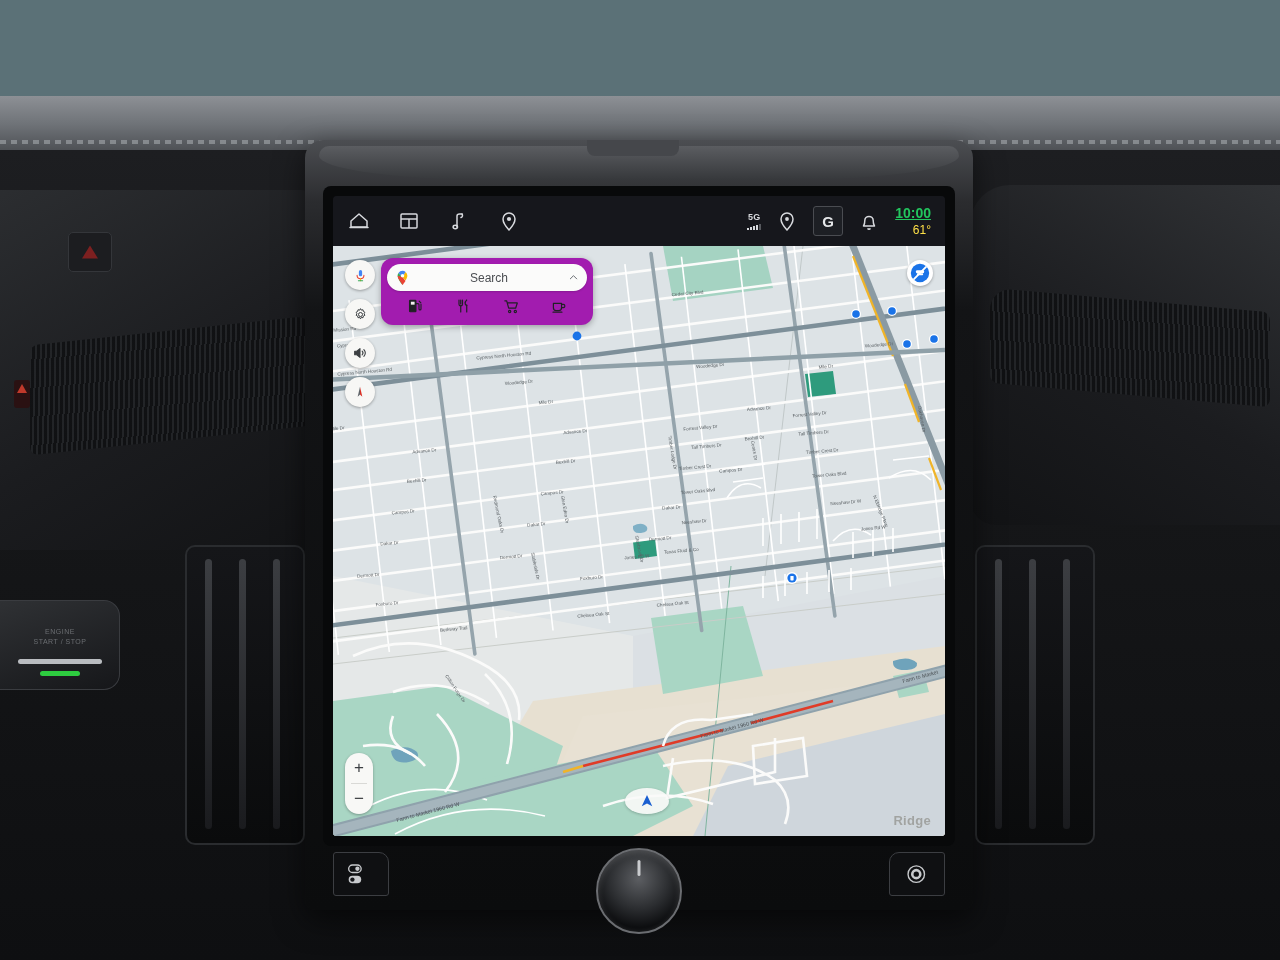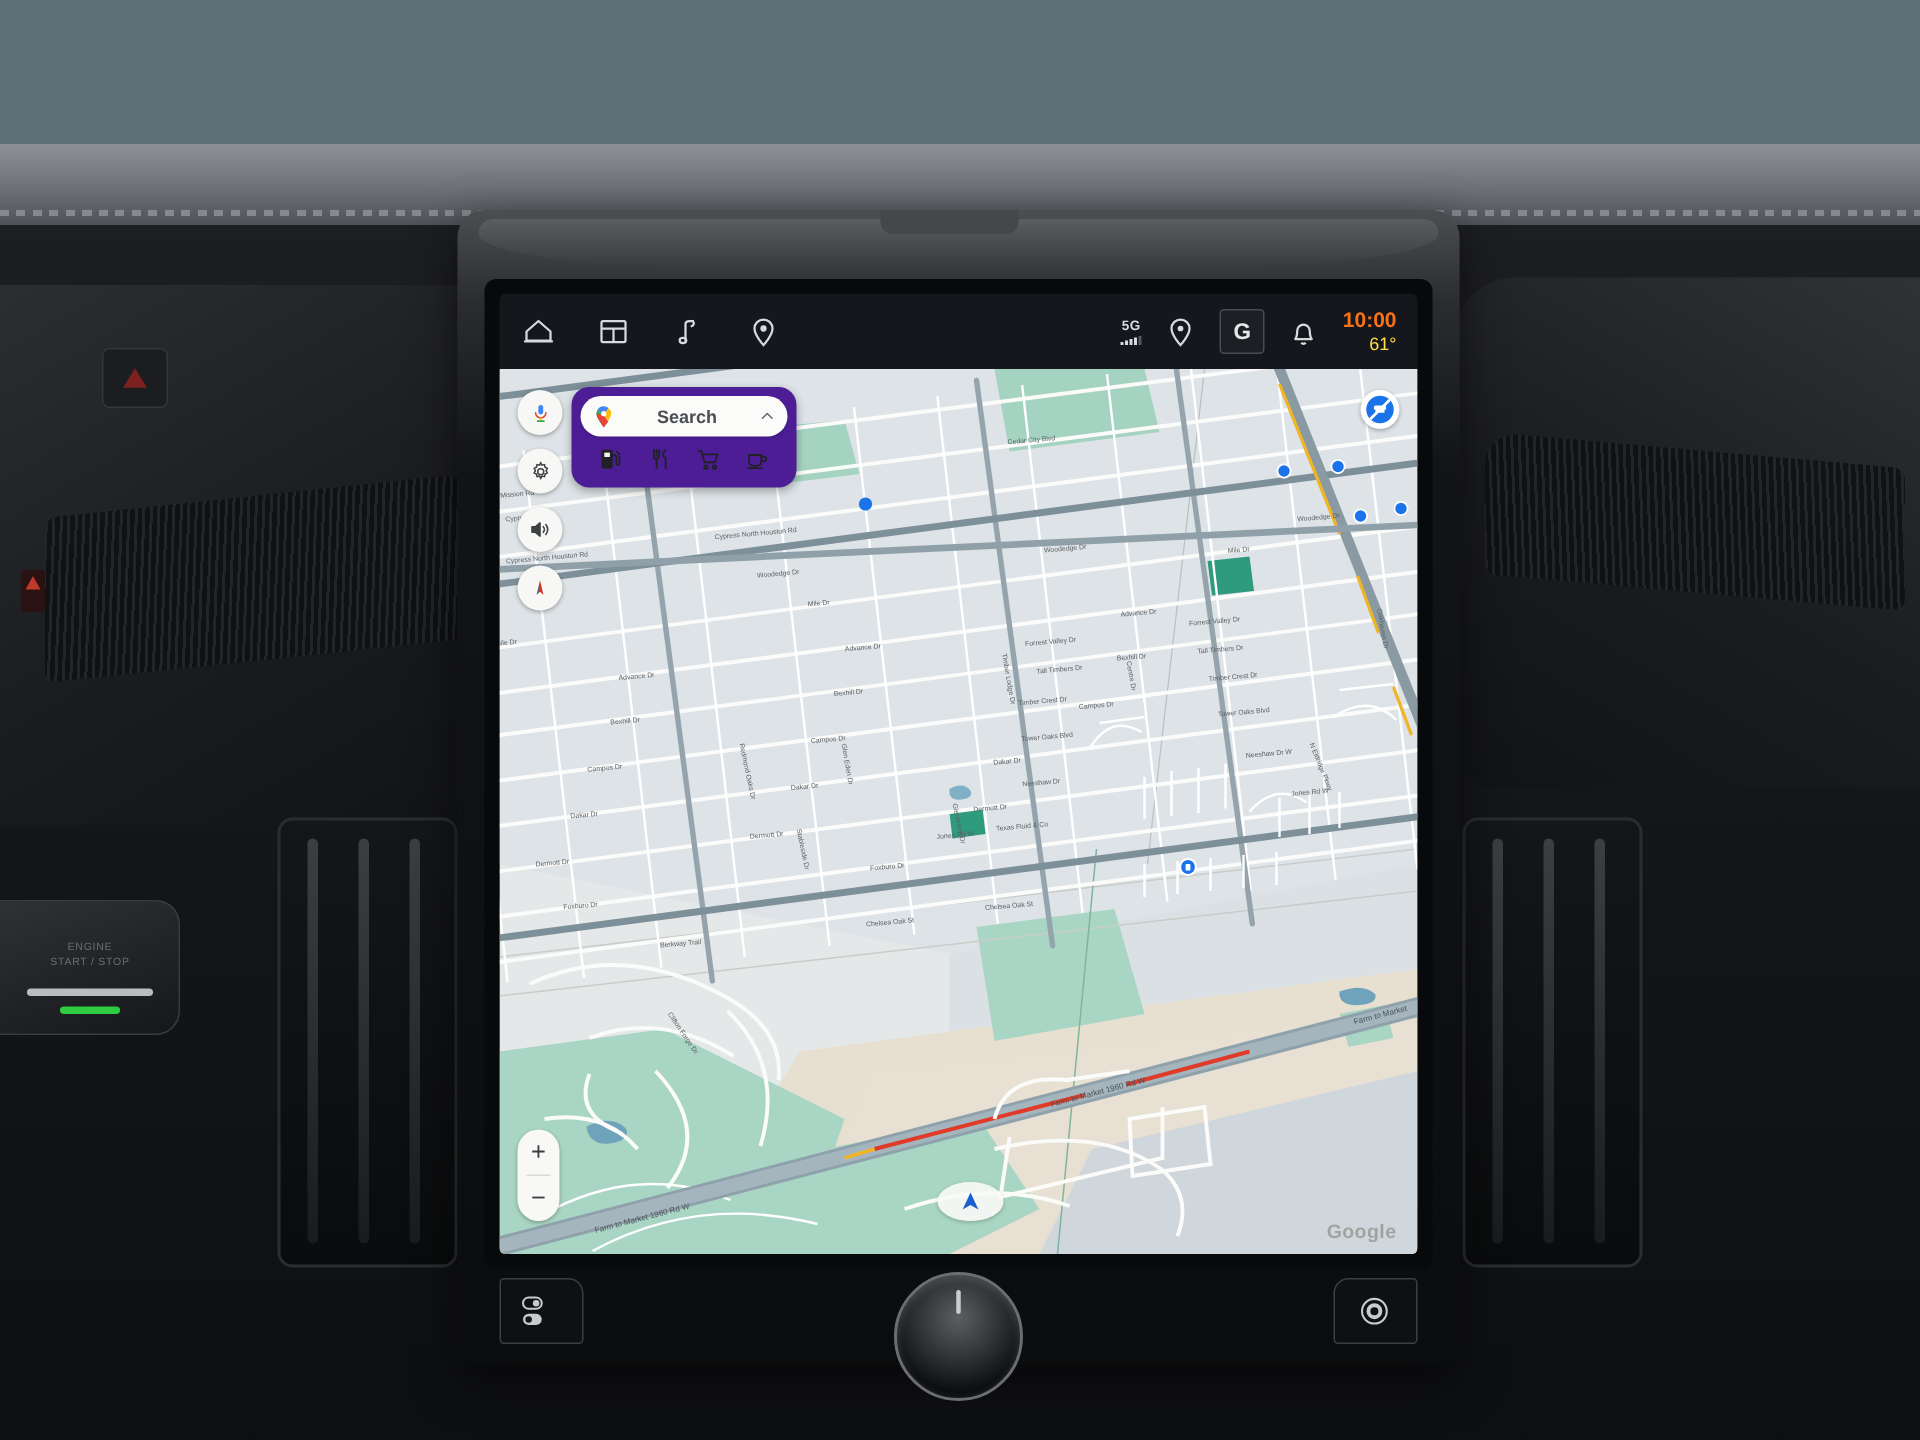--- a/index.html
+++ b/index.html
@@ -127,43 +127,42 @@
   .sig .bars i{ width:2px; background:#d7d9dd; display:block; }
   .sig .bars i:nth-child(1){height:2px}.sig .bars i:nth-child(2){height:3px}
   .sig .bars i:nth-child(3){height:4px}.sig .bars i:nth-child(4){height:5px}
   .sig .bars i:nth-child(5){height:6px;background:#56585d}
   .profile{
     width:30px;height:30px;border:1px solid #4a4c51;border-radius:3px;
     display:flex;align-items:center;justify-content:center;
     font-size:15px;font-weight:bold;color:#e6e8ea;background:#1d1f24;
   }
   .clock{ text-align:right; line-height:15px; }
-  .clock .t{ font-size:14px; font-weight:bold; color:#f97316; }
+  .clock .t{ font-size:14px; font-weight:bold; color:#22c55e;text-decoration:underline; }
   .clock .d{ font-size:12px; color:#fde047; }
 
   
   #map{
     position:absolute; left:0; top:50px; width:612px; height:590px;
     background:#e8e9e4; overflow:hidden;
   }
   #map svg{ display:block; }
 
   
   .fab-col{ position:absolute; left:12px; top:14px; display:flex; flex-direction:column; gap:9px; z-index:6;}
   .fab{
     width:30px;height:30px;border-radius:50%;background:#f7f7f5;
     box-shadow:0 1px 3px rgba(0,0,0,.32);
     display:flex;align-items:center;justify-content:center;
   }
   
   #searchpanel{
-    position:absolute; left:48px; top:12px; width:150px; z-index:7;
-    background:#4c1d95; border-radius:12px; box-shadow:0 2px 6px rgba(0,0,0,.3);
+    position:absolute; left:48px; top:12px; width:212px; z-index:7;
+    background:#a21caf; border-radius:12px; box-shadow:0 2px 6px rgba(0,0,0,.3);
     padding:6px 6px 4px;
-    font-weight:bold;
   }
   #searchbar{
     height:27px; background:#fbfbfa; border-radius:14px;
     display:flex; align-items:center; padding:0 8px; gap:6px;
     box-shadow:0 1px 2px rgba(0,0,0,.16);
   }
   #searchbar .label{ flex:1; text-align:center; font-size:12px; color:#4b4e52; }
   #catrow{ display:flex; justify-content:space-around; align-items:center; height:30px; padding:0 4px;}
   #catrow .cat{ width:22px;height:22px;display:flex;align-items:center;justify-content:center; }
 
@@ -642,21 +641,21 @@
           <div class="sep"></div>
           <div>−</div>
         </div>
 
         <div id="puck">
           <svg width="18" height="18" viewBox="0 0 24 24">
             <path d="M12 4 L19 19 L12 15.2 L5 19 z" fill="#1a5fd0"></path>
           </svg>
         </div>
 
-        <div id="gwm">Google</div>
+        <div id="gwm">Ridge</div>
       </div>
     </div>
   </div>
 
   <div class="ctrl-bar">
     <div class="ctrl-box l">
       <svg width="30" height="26" viewBox="0 0 36 30" style="position:absolute;left:13px;top:9px">
         <rect x="2" y="3" width="15" height="9" rx="4.5" fill="none" stroke="#c8cacd" stroke-width="1.6"></rect>
         <circle cx="12.5" cy="7.5" r="2.6" fill="#c8cacd"></circle>
         <rect x="2" y="16" width="15" height="9" rx="4.5" fill="#c8cacd"></rect>

